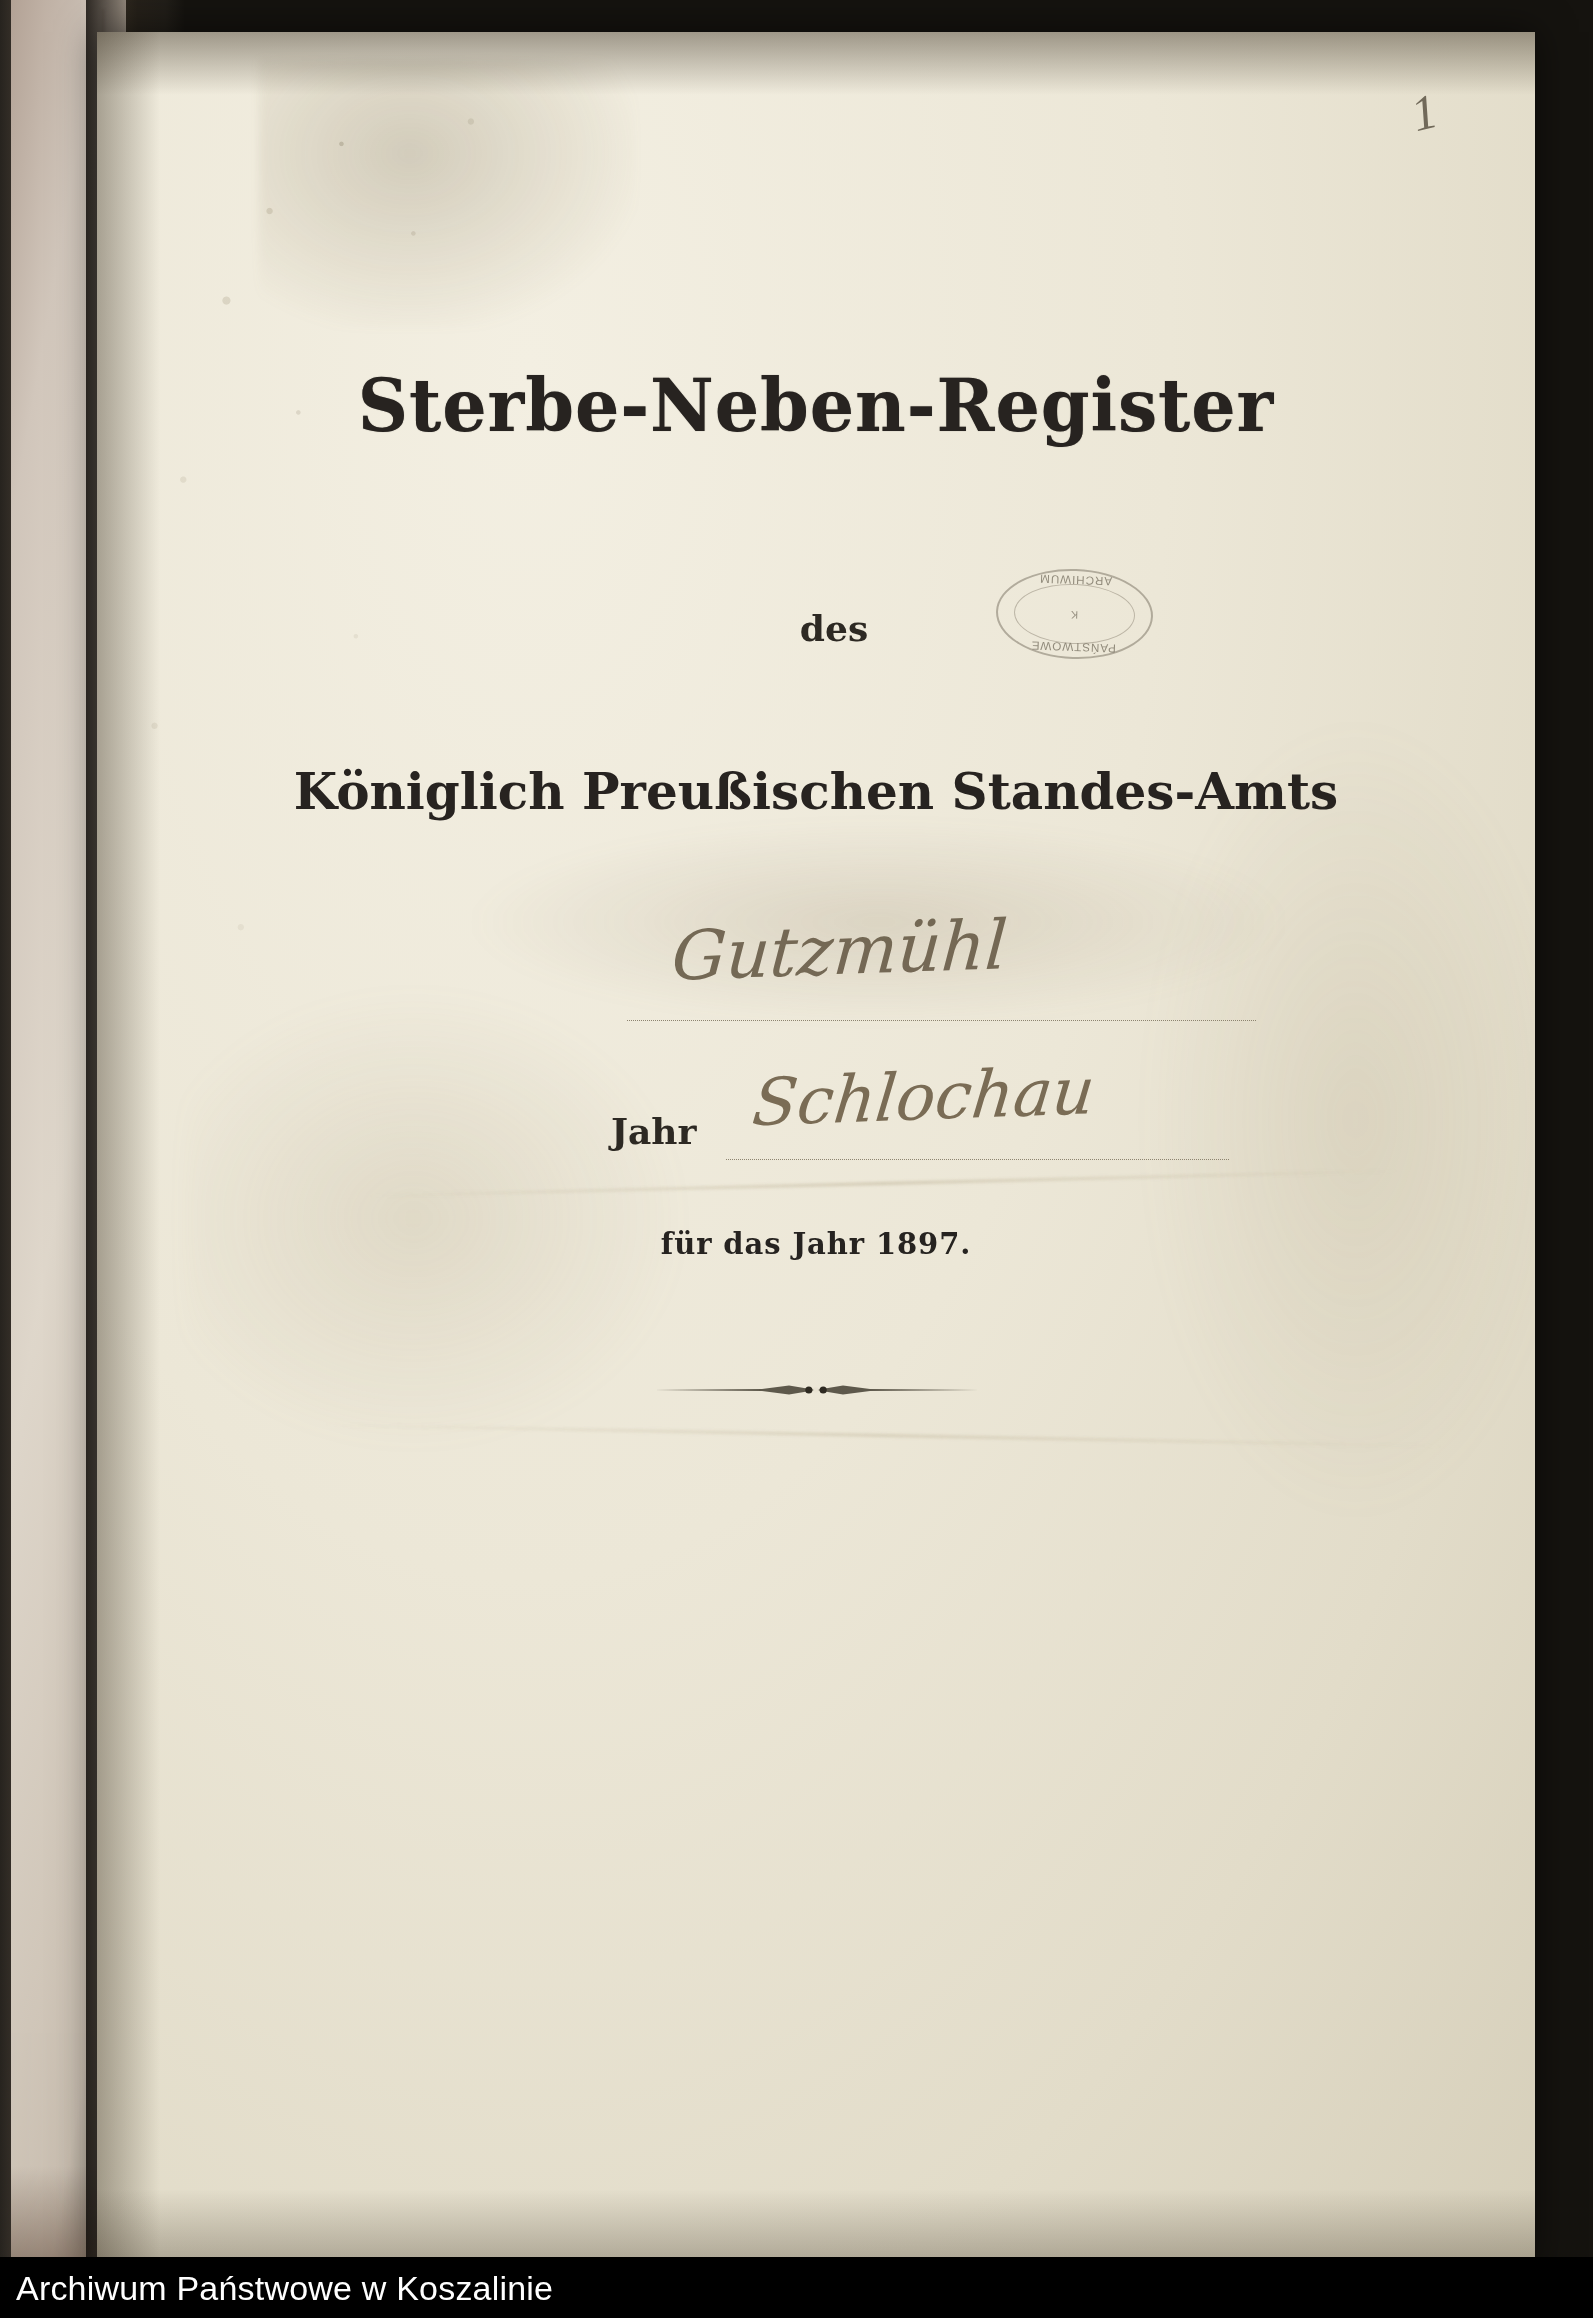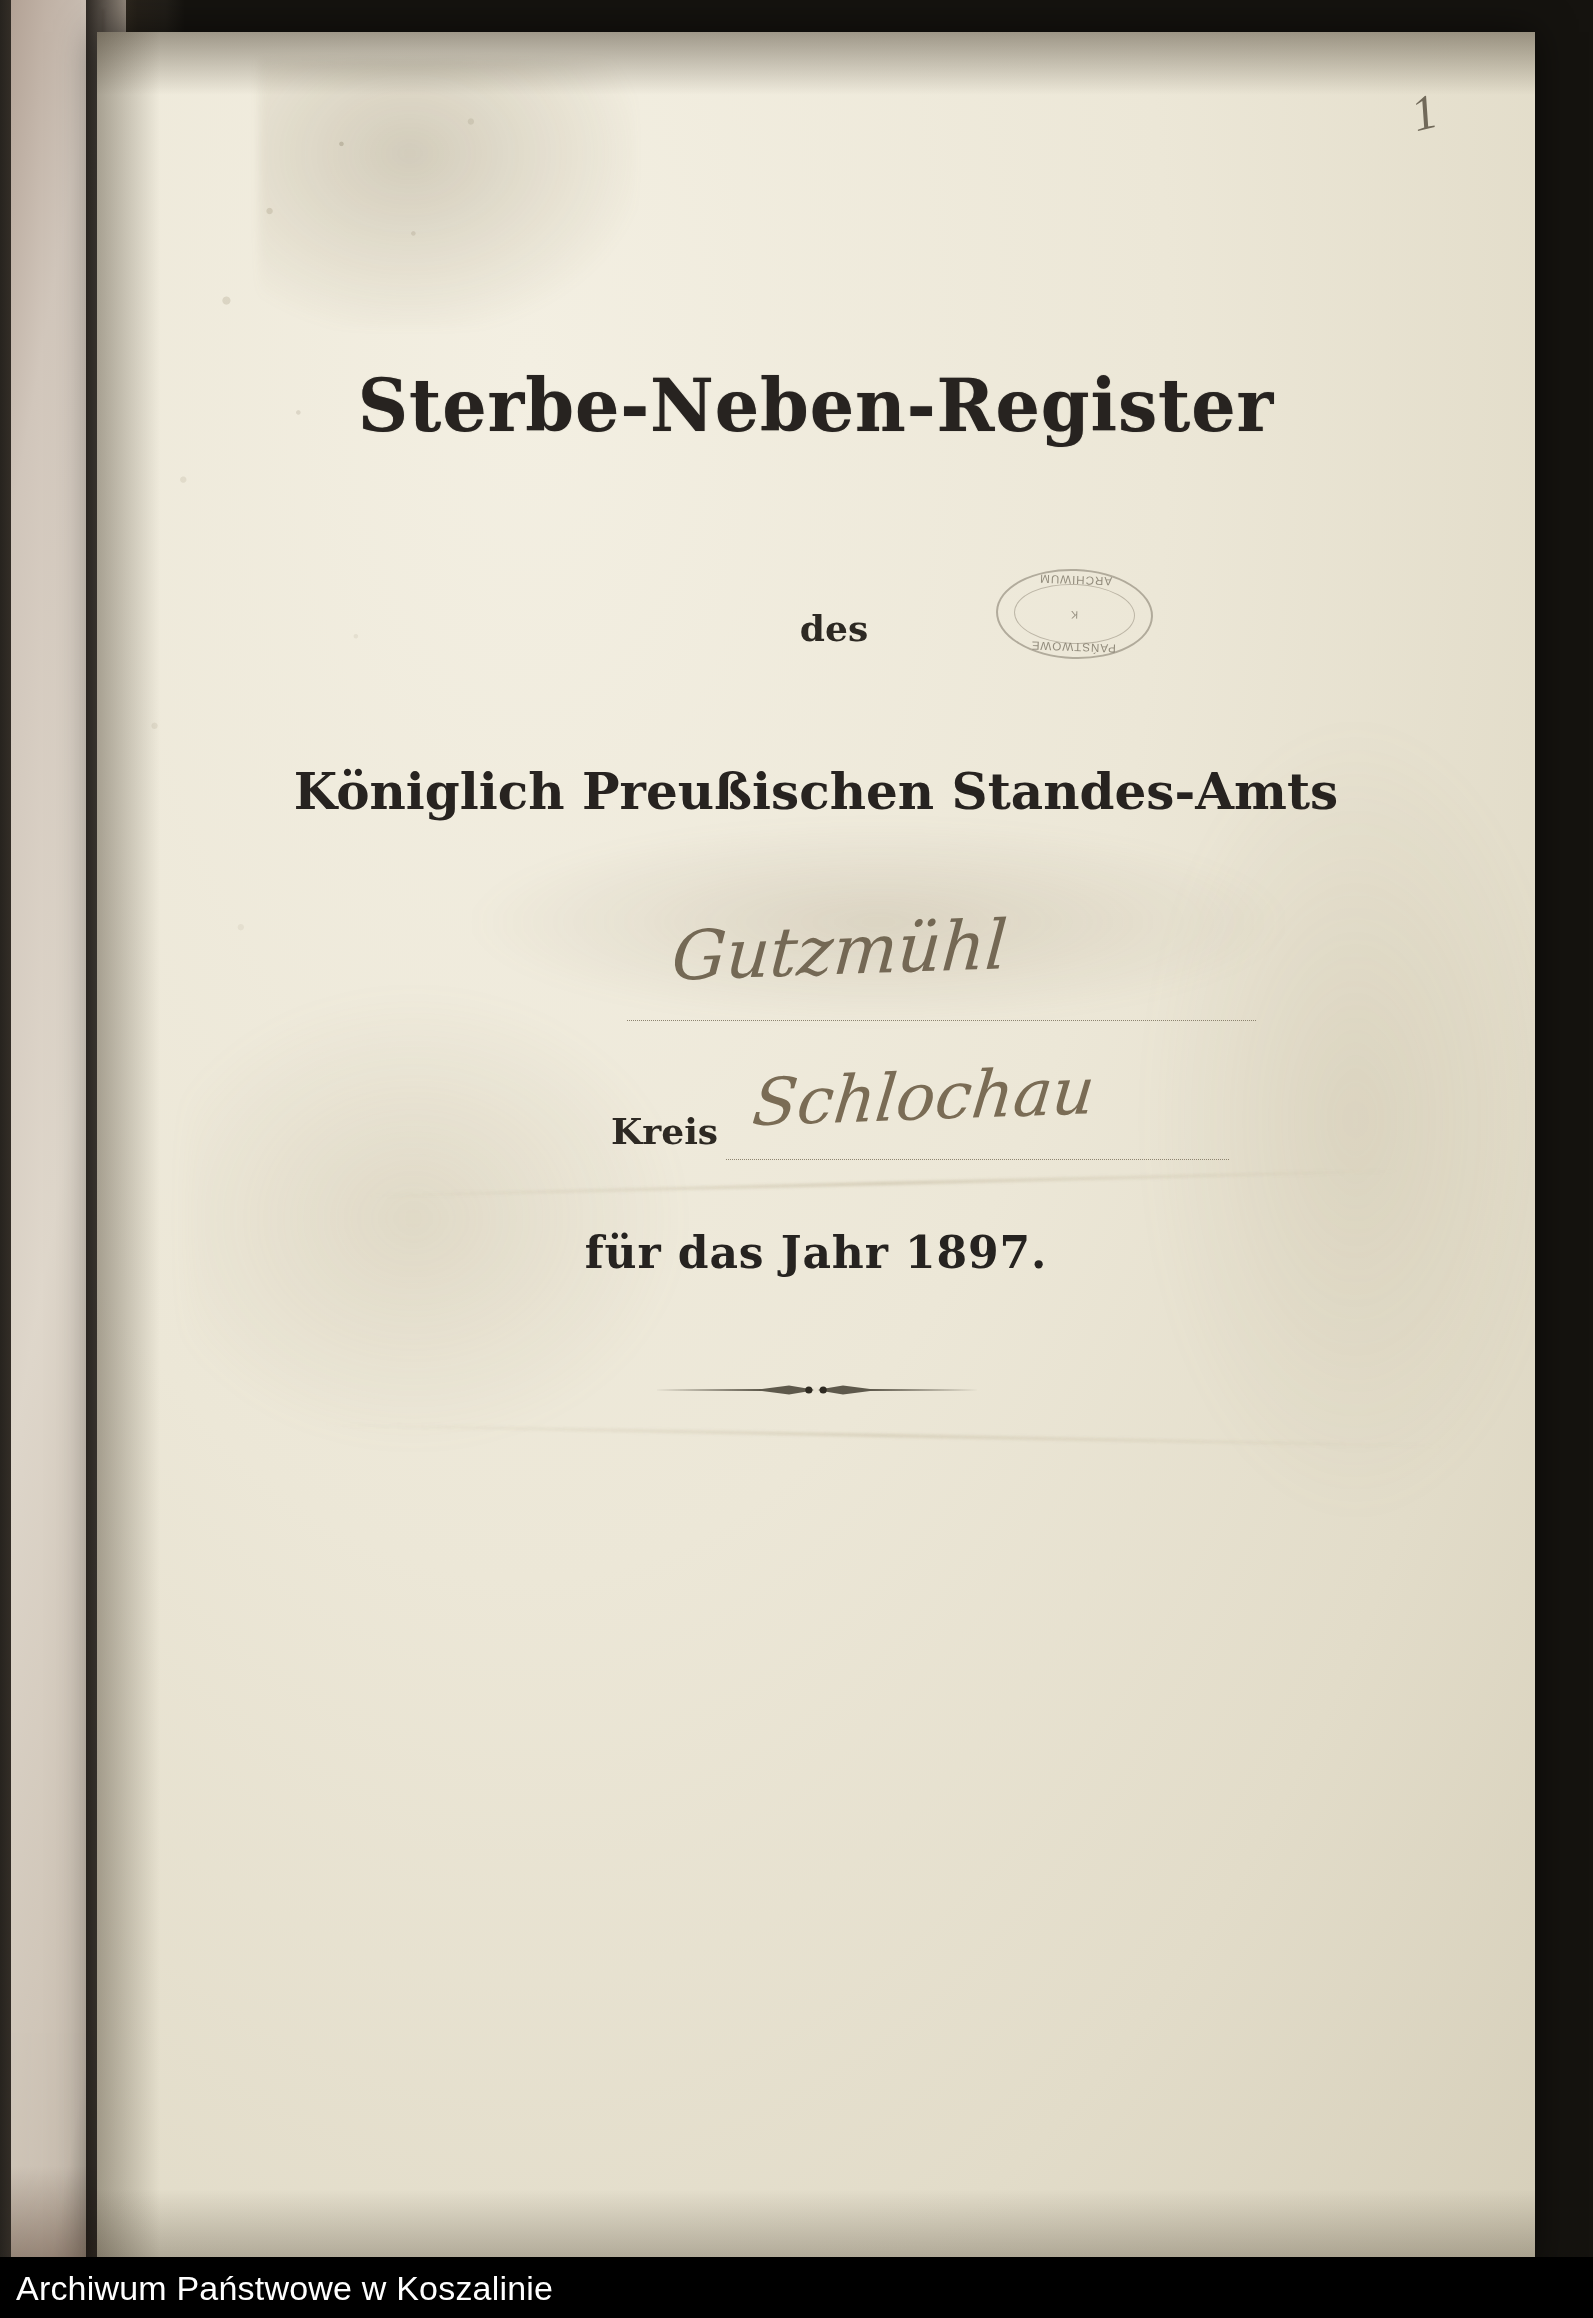--- a/index.html
+++ b/index.html
@@ -253,21 +253,21 @@
     text-align: left;
     white-space: nowrap;
   }
 
   .year-line {
     position: absolute;
     top: 1195px;
     left: 0; right: 0;
     font-family: "DejaVu Serif", serif;
     font-weight: 700;
-    font-size: 44px;
+    font-size: 29px;
     letter-spacing: 0.9px;
     color: #262320;
   }
 
   .rule-ornament {
     position: absolute;
     top: 1348px;
     left: 50%;
     transform: translateX(-50%);
     width: 324px;
@@ -365,21 +365,21 @@
           <div class="stamp-bottom">ARCHIWUM</div>
         </div>
 
         <div class="word-des">des</div>
 
         <div class="title-sub">Königlich Preußischen Standes-Amts</div>
 
         <div class="hand-place">Gutzmühl</div>
         <div class="line-place"></div>
 
-        <div class="label-kreis">Kreis</div>
+        <div class="label-kreis">Jahr</div>
         <div class="hand-kreis">Schlochau</div>
         <div class="line-kreis"></div>
 
         <div class="year-line">für das Jahr 1897.</div>
 
         <svg class="rule-ornament" viewBox="0 0 360 22">
           <path d="M0 11 L120 10 L150 6 L180 11 L150 16 L120 12 Z" fill="#3a3428" opacity=".8"></path>
           <path d="M360 11 L240 10 L210 6 L180 11 L210 16 L240 12 Z" fill="#3a3428" opacity=".8"></path>
           <circle cx="172" cy="11" r="4" fill="#2e2a21"></circle>
           <circle cx="188" cy="11" r="4" fill="#2e2a21"></circle>

